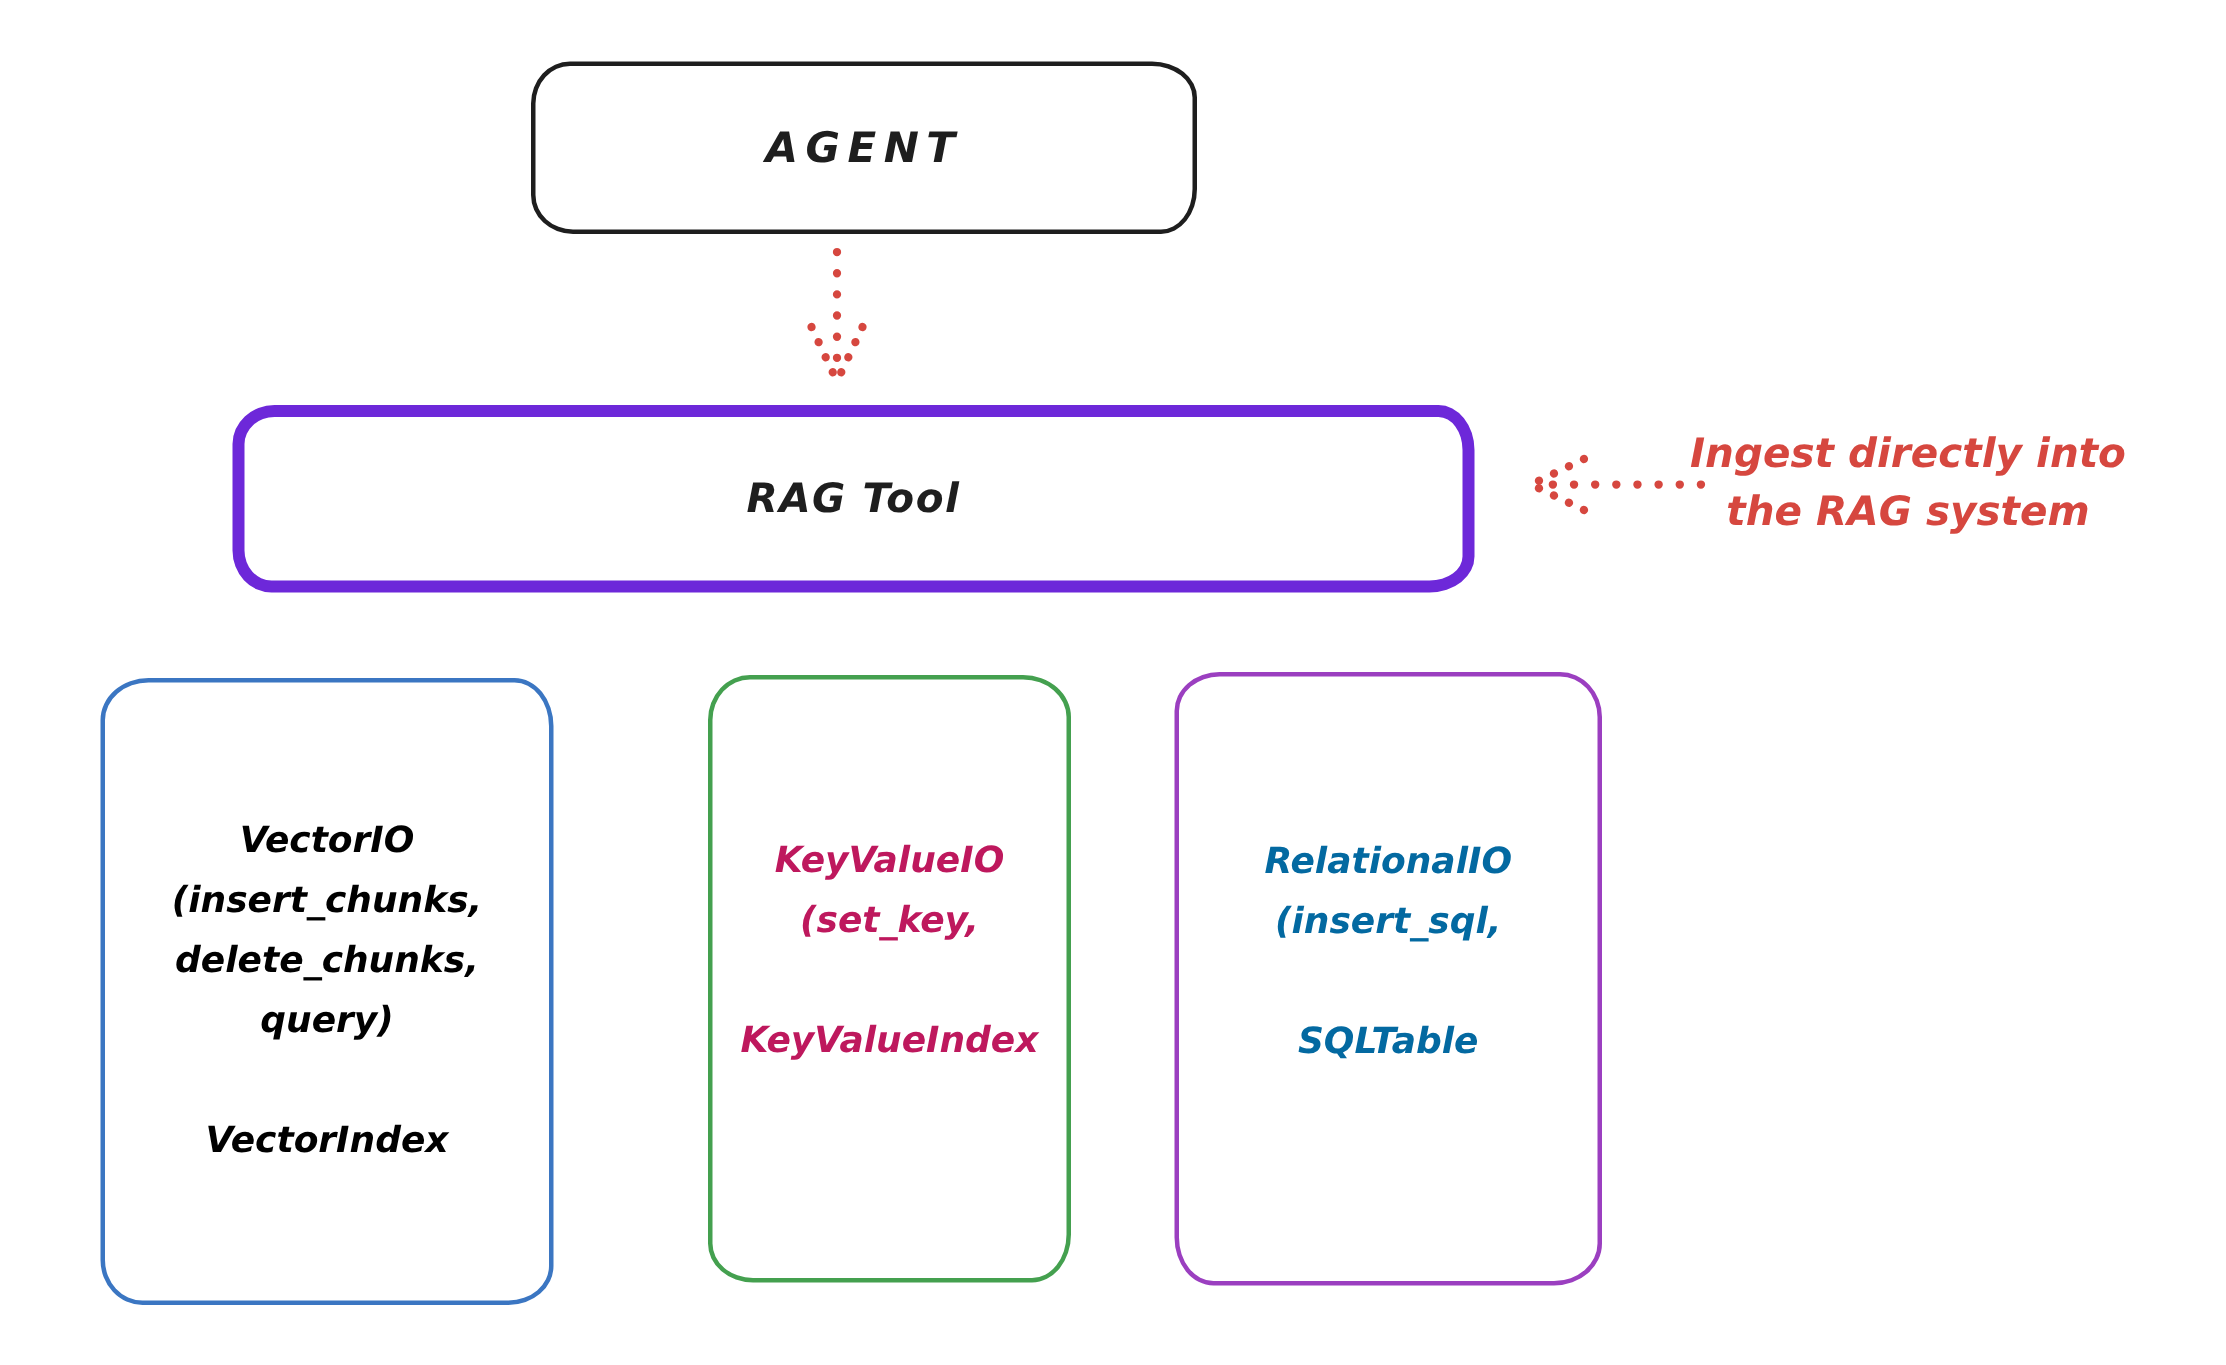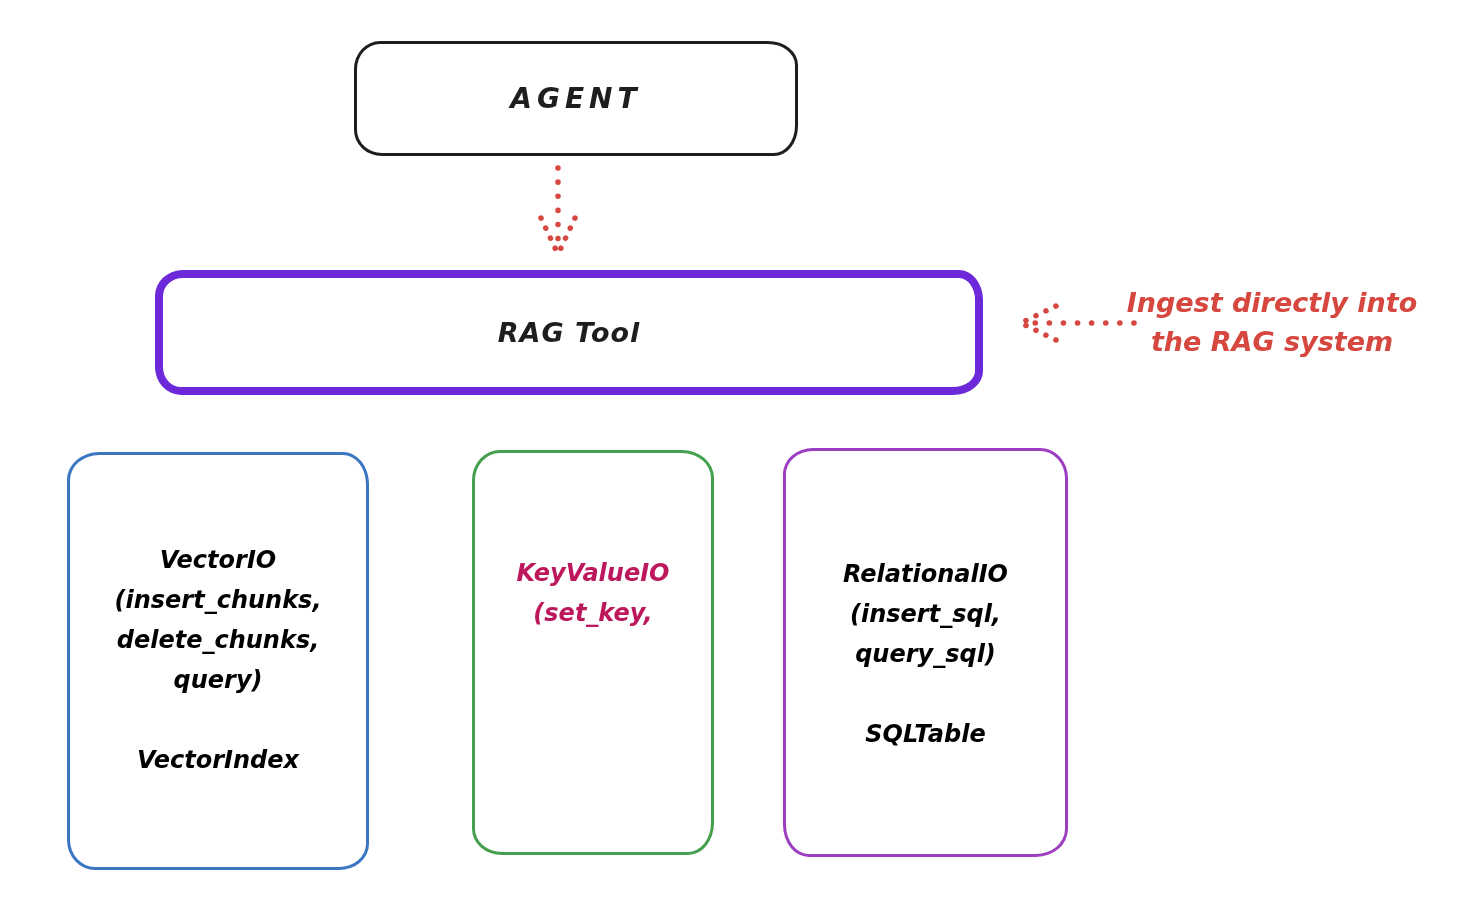--- a/index.html
+++ b/index.html
@@ -105,21 +105,21 @@
     border-radius: 28px 32px 26px 30px / 30px 28px 32px 26px;
     color: #be185d;
     padding-top: 100px;
     margin-left: 44px;
   }
   .box-relational {
     left: 783px; top: 448px;
     width: 285px; height: 409px;
     border: 3.5px solid #9b3fc0;
     border-radius: 30px 28px 32px 26px / 26px 30px 28px 32px;
-    color: #000000;
+    color: #0369a1;
     padding-top: 103px;
   }
 </style>
 </head>
 <body>
 
 <div class="canvas">
 
   <div class="node node-agent">
     <span class="label">AGENT</span>
@@ -150,22 +150,22 @@
     <div class="tline">VectorIO</div>
     <div class="tline">(insert_chunks,</div>
     <div class="tline">delete_chunks,</div>
     <div class="tline">query)</div>
     <div class="tline index-line">VectorIndex</div>
   </div>
 
   <div class="storage-box box-keyvalue">
     <div class="tline">KeyValueIO</div>
     <div class="tline">(set_key,</div>
+    <div class="tline index-line">KeyValueIndex</div>
   </div>
 
   <div class="storage-box box-relational">
     <div class="tline">RelationalIO</div>
     <div class="tline">(insert_sql,</div>
-    <div class="tline">query_sql)</div>
     <div class="tline index-line">SQLTable</div>
   </div>
 
 </div>
 
 </body></html>

